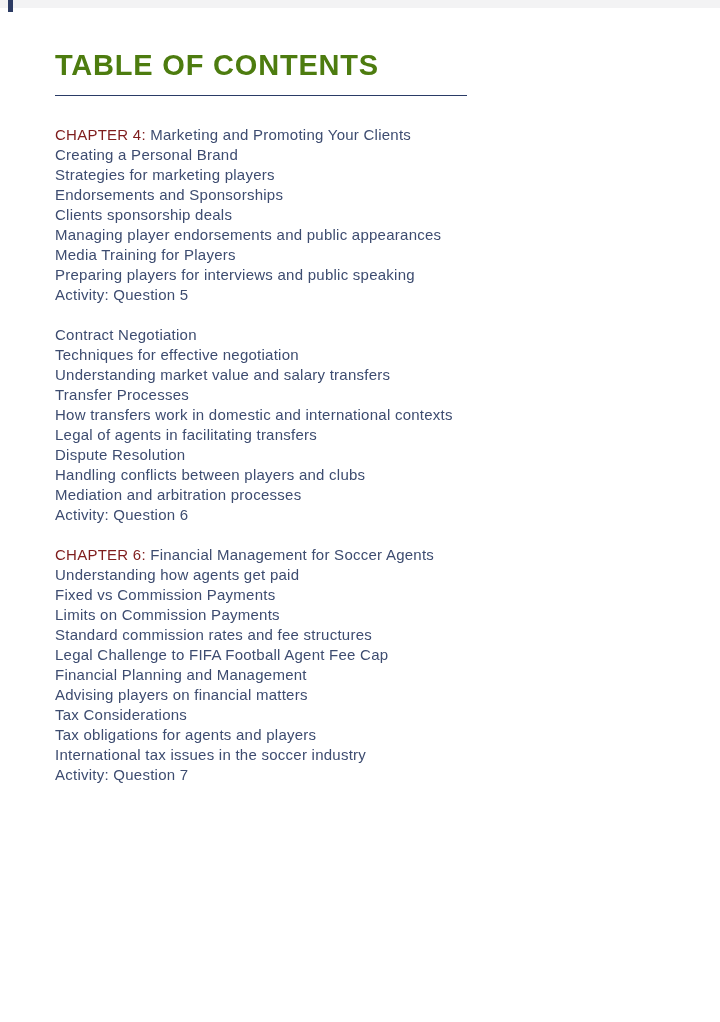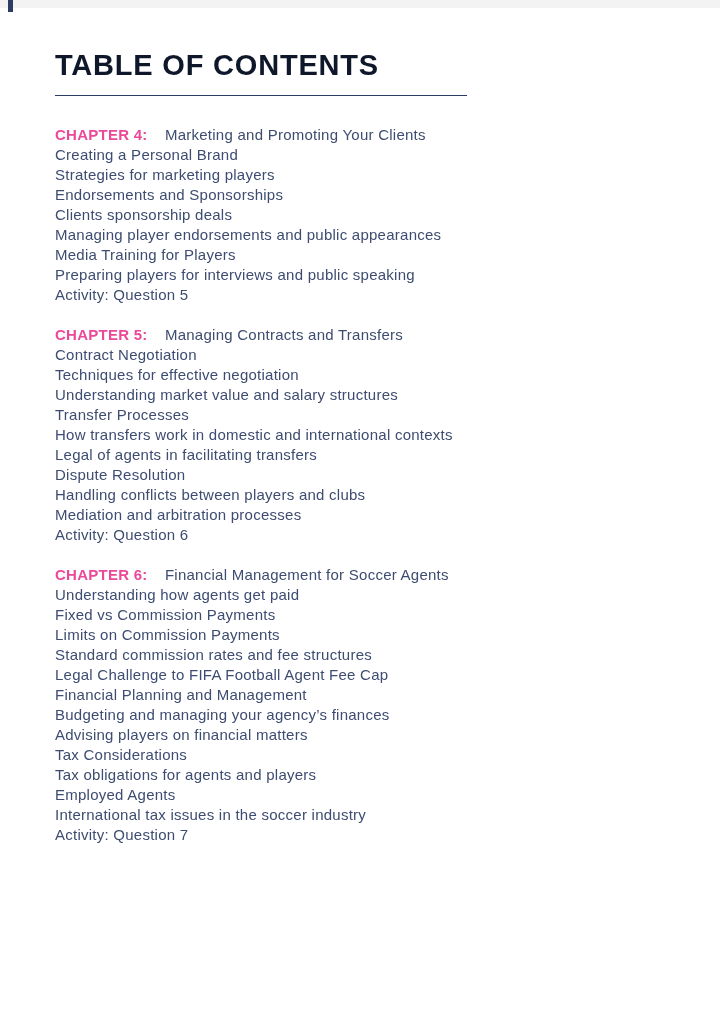--- a/index.html
+++ b/index.html
@@ -32,21 +32,21 @@
   .content {
     position: absolute;
     top: 0; left: 55px;
     width: 610px;
   }
   .toc-title {
     margin: 50px 0 0 0;
     font-size: 29px;
     font-weight: bold;
     letter-spacing: 0.8px;
-    color: #0f172a;
+    color: #4d7c0f;
     line-height: 1.1;
   }
   .title-rule {
     margin: 13px 0 0 0;
     width: 412px;
     height: 0;
     border: none;
     border-top: 1.5px solid #2a3b66;
   }
   .sections {
@@ -56,26 +56,25 @@
     margin-bottom: 20px;
   }
   .toc-line {
     font-size: 15px;
     line-height: 20px;
     letter-spacing: 0.25px;
     color: #3d4c70;
     white-space: nowrap;
   }
   .chapter-label {
-    font-weight: bold;
-    color: #ec4899;
+    font-weight: normal;
+    color: #7f1d1d;
   }
   .chapter-title {
     color: #3d4c70;
-    margin-left: 13px;
   }
 </style>
 </head>
 <body>
 
 <div class="page">
   <div class="top-band"></div>
   <div class="corner-mark"></div>
 
   <div class="content">
@@ -92,50 +91,44 @@
           <div class="toc-line">Strategies for marketing players</div>
           <div class="toc-line">Endorsements and Sponsorships</div>
           <div class="toc-line">Clients sponsorship deals</div>
           <div class="toc-line">Managing player endorsements and public appearances</div>
           <div class="toc-line">Media Training for Players</div>
           <div class="toc-line">Preparing players for interviews and public speaking</div>
           <div class="toc-line">Activity: Question 5</div>
         </div>
 
   <div class="toc-section">
-    <div class="toc-line">
-      <span class="chapter-label">CHAPTER 5: </span>
-      <span class="chapter-title">Managing Contracts and Transfers</span>
-    </div>
   <div class="toc-line">Contract Negotiation</div>
           <div class="toc-line">Techniques for effective negotiation</div>
-          <div class="toc-line">Understanding market value and salary structures</div>
+          <div class="toc-line">Understanding market value and salary transfers</div>
           <div class="toc-line">Transfer Processes</div>
           <div class="toc-line">How transfers work in domestic and international contexts</div>
           <div class="toc-line">Legal of agents in facilitating transfers</div>
           <div class="toc-line">Dispute Resolution</div>
           <div class="toc-line">Handling conflicts between players and clubs</div>
           <div class="toc-line">Mediation and arbitration processes</div>
           <div class="toc-line">Activity: Question 6</div>
         </div>
 
   <div class="toc-section">
     <div class="toc-line">
       <span class="chapter-label">CHAPTER 6: </span>
       <span class="chapter-title">Financial Management for Soccer Agents</span>
     </div>
           <div class="toc-line">Understanding how agents get paid</div>
           <div class="toc-line">Fixed vs Commission Payments</div>
           <div class="toc-line">Limits on Commission Payments</div>
           <div class="toc-line">Standard commission rates and fee structures</div>
           <div class="toc-line">Legal Challenge to FIFA Football Agent Fee Cap</div>
           <div class="toc-line">Financial Planning and Management</div>
-          <div class="toc-line">Budgeting and managing your agency’s finances</div>
           <div class="toc-line">Advising players on financial matters</div>
           <div class="toc-line">Tax Considerations</div>
           <div class="toc-line">Tax obligations for agents and players</div>
-          <div class="toc-line">Employed Agents</div>
           <div class="toc-line">International tax issues in the soccer industry</div>
           <div class="toc-line">Activity: Question 7</div>
         </div>
 </div>
   </div>
 </div>
 
 </body></html>

